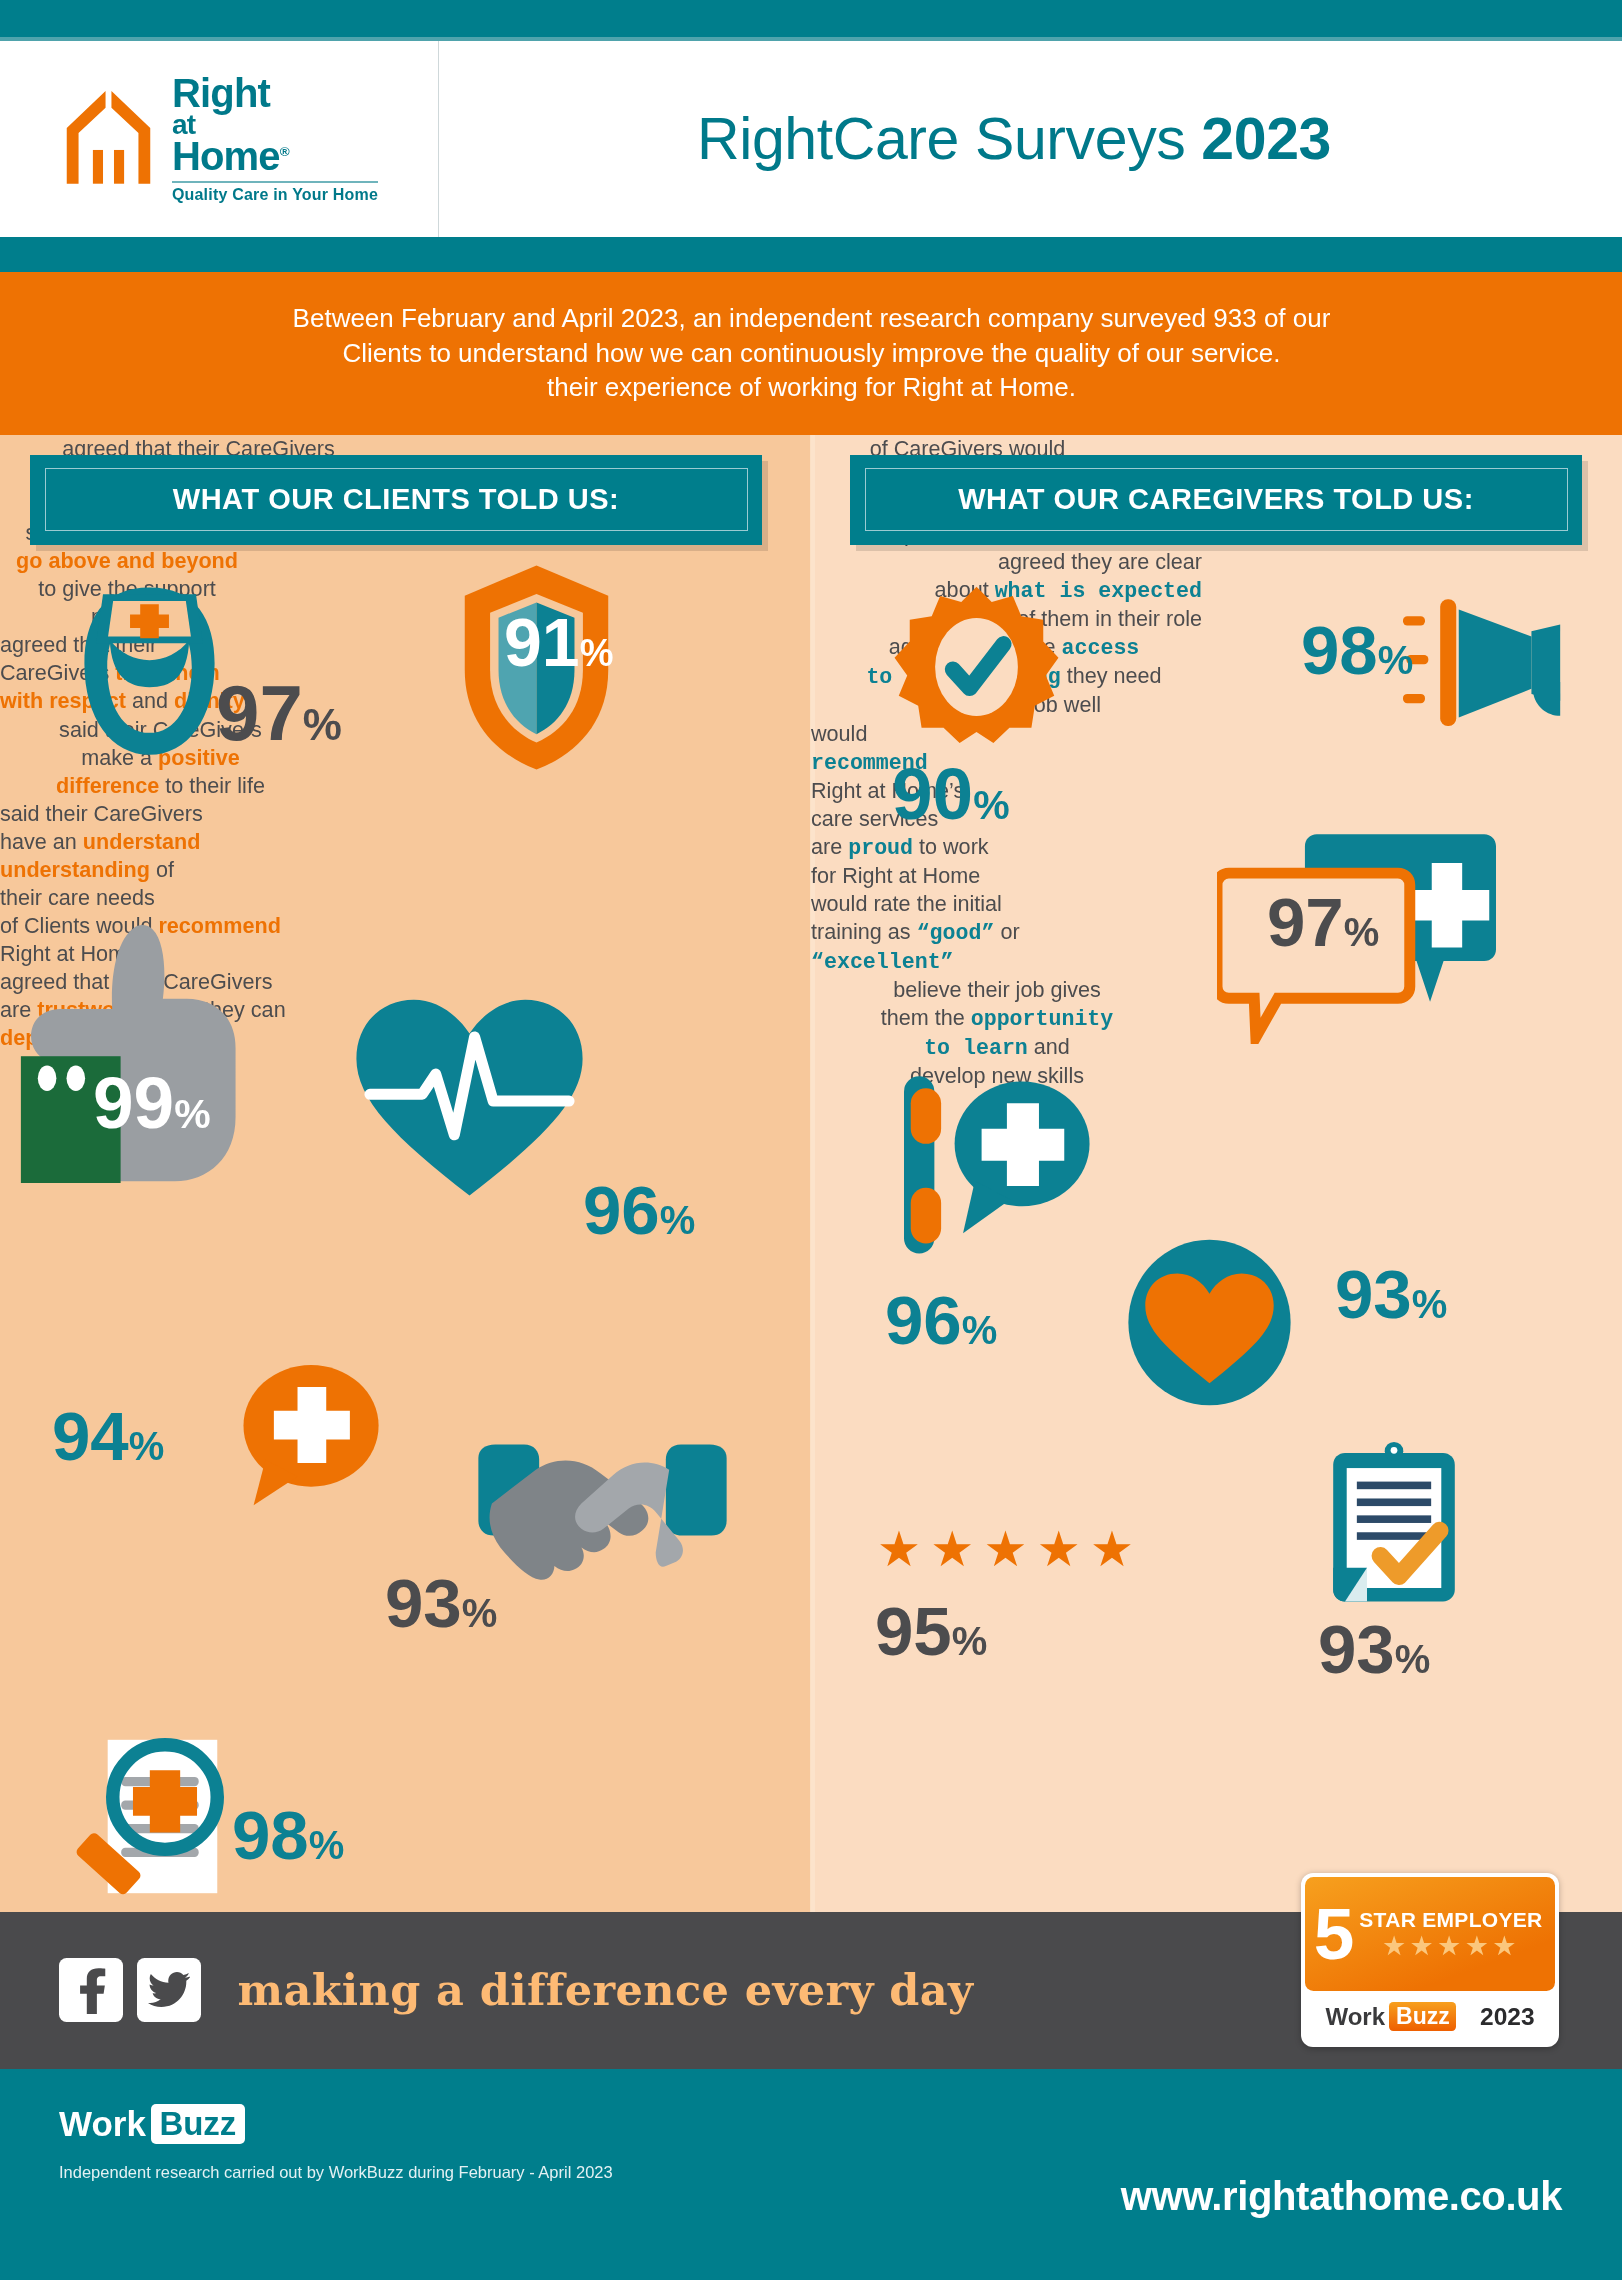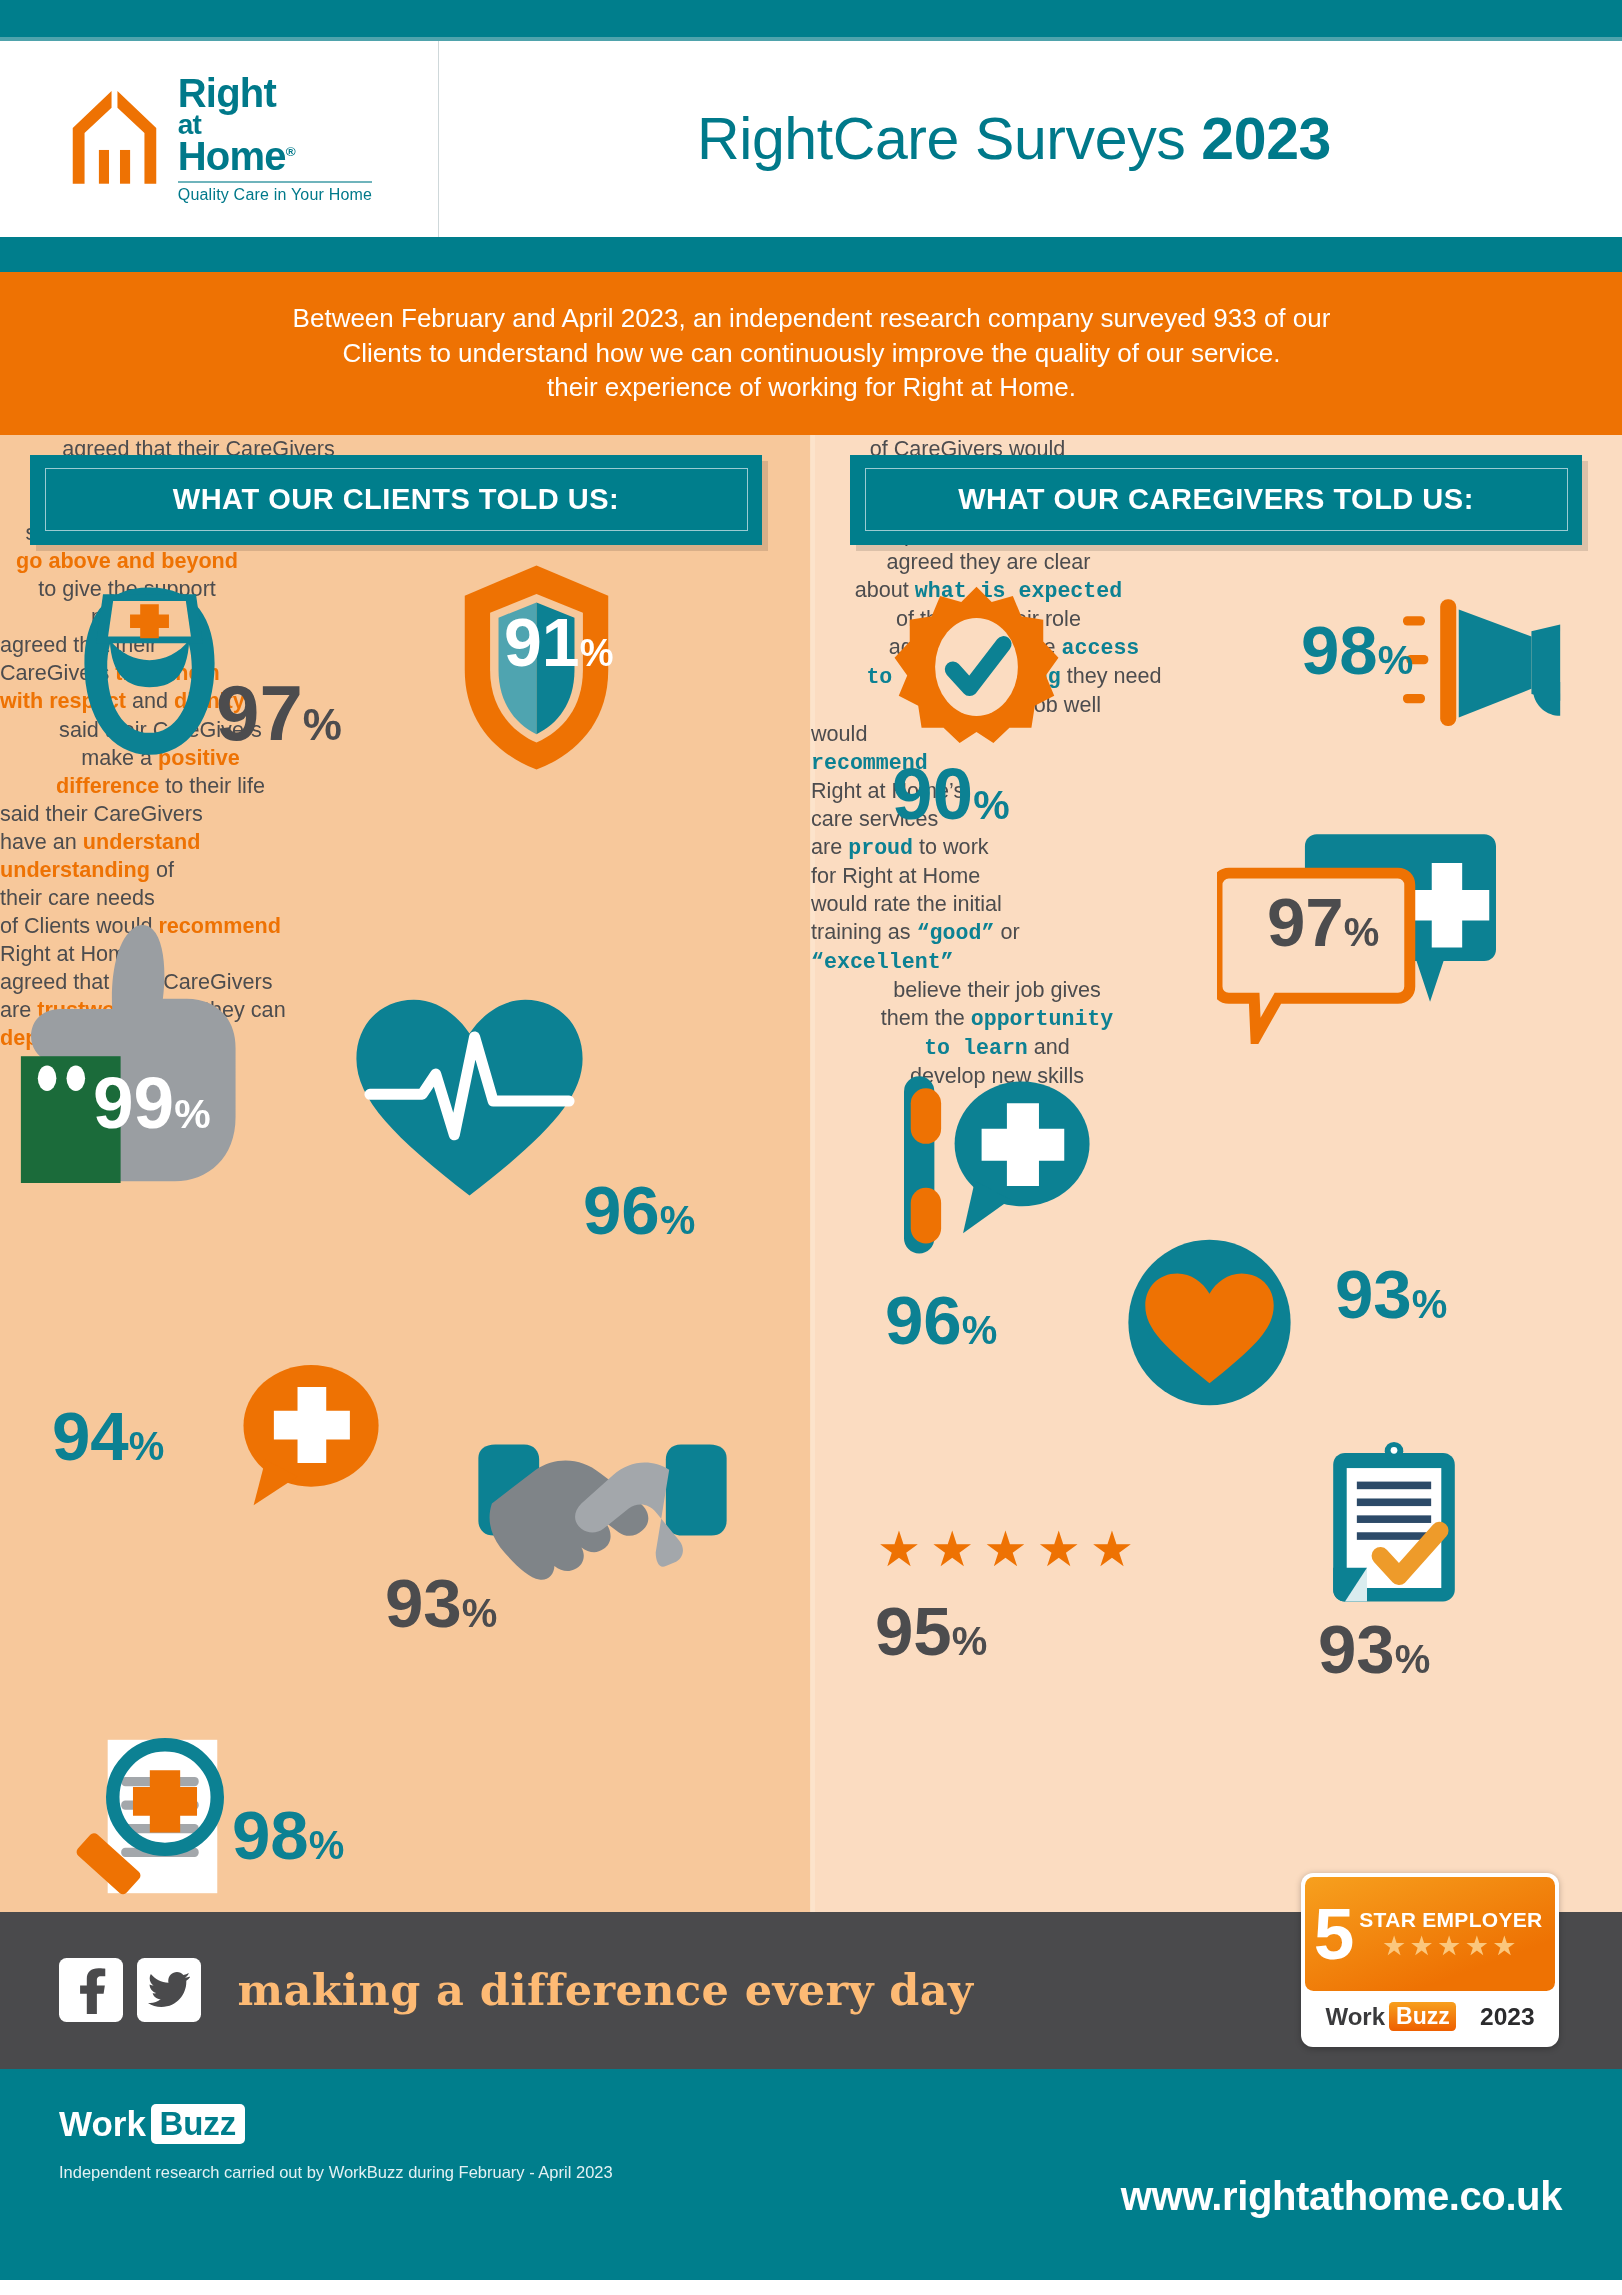--- a/index.html
+++ b/index.html
@@ -26,21 +26,21 @@
   .logo-mark { width:97px; height:110px; position:relative; }
   .logo-text { display:flex; flex-direction:column; line-height:.92; }
   .logo-text .l1, .logo-text .l2, .logo-text .l3 {
     color:#00798A; font-weight:bold; letter-spacing:-0.8px;
   }
   .logo-text .l1 { font-size:40px; }
   .logo-text .l2 { font-size:28px; }
   .logo-text .l3 { font-size:40px; position:relative; }
   .logo-reg { font-size:13.5px; vertical-align:super; }
   .logo-rule { height:2.5px; background:#6FB4BC; margin:6px 0 5px 0; width:100%; }
-  .logo-tag { color:#00798A; font-size:16px; font-weight:normal; letter-spacing:0.2px; }
+  .logo-tag { color:#00798A; font-size:16px; font-weight:bold; letter-spacing:0.2px; }
   .hdr-title {
     flex:1; text-align:center; color:#00798A;
     font-size:59px; letter-spacing:-0.4px; padding-right:34px;
   }
   .hdr-title b { font-weight:bold; }
   .hdr-title .light { font-weight:normal; }
 
   .midbar { height:35px; background:#007E8C; }
 
   
@@ -78,21 +78,21 @@
 
   .stat { position:absolute; }
   .pct { font-weight:bold; line-height:.92; display:inline-block; }
   .grey  { color:#4C4C4E; }
   .teal  { color:#0C8193; }
   .white { color:#ffffff; }
   .cap { font-size:21.6px; line-height:1.3; color:#4C4C4E; }
   .cap b.o { color:#EE7203; }
   .cap b.t { color:#0C8193;font-family:Liberation Mono, monospace; }
   .cap.center { text-align:center; }
-  .cap.right { text-align:center; }
+  .cap.right { text-align:right;margin-left:36px; }
 
   
   .icon { position:absolute; }
 
   
   .footer-dark {
     height:157px; background:#4A4A4C; position:relative;
     display:flex; align-items:center; padding-left:59px;
   }
   .social { display:flex; gap:13.5px; }

